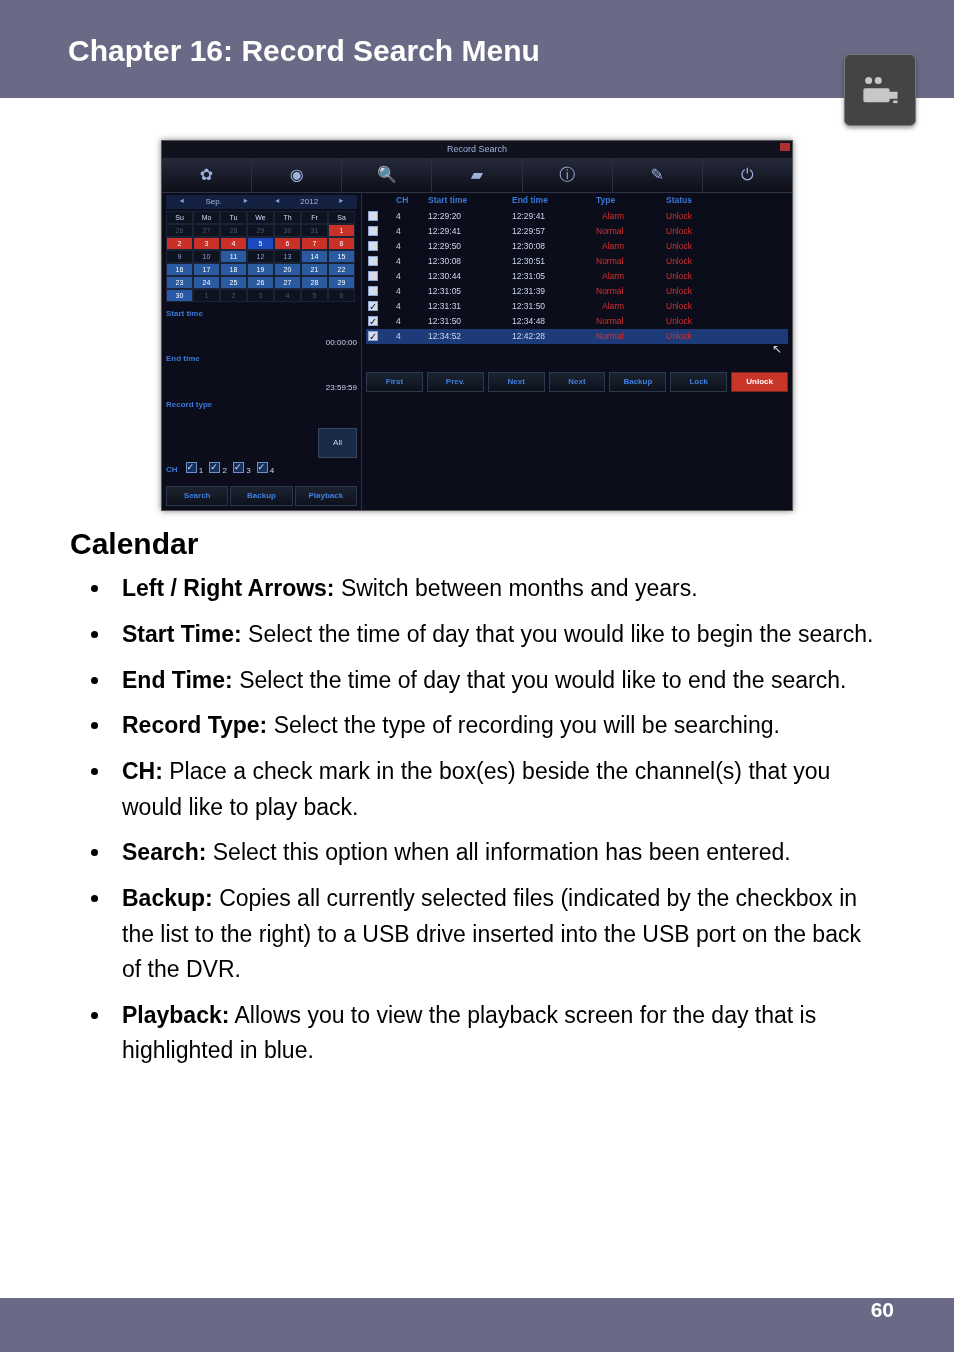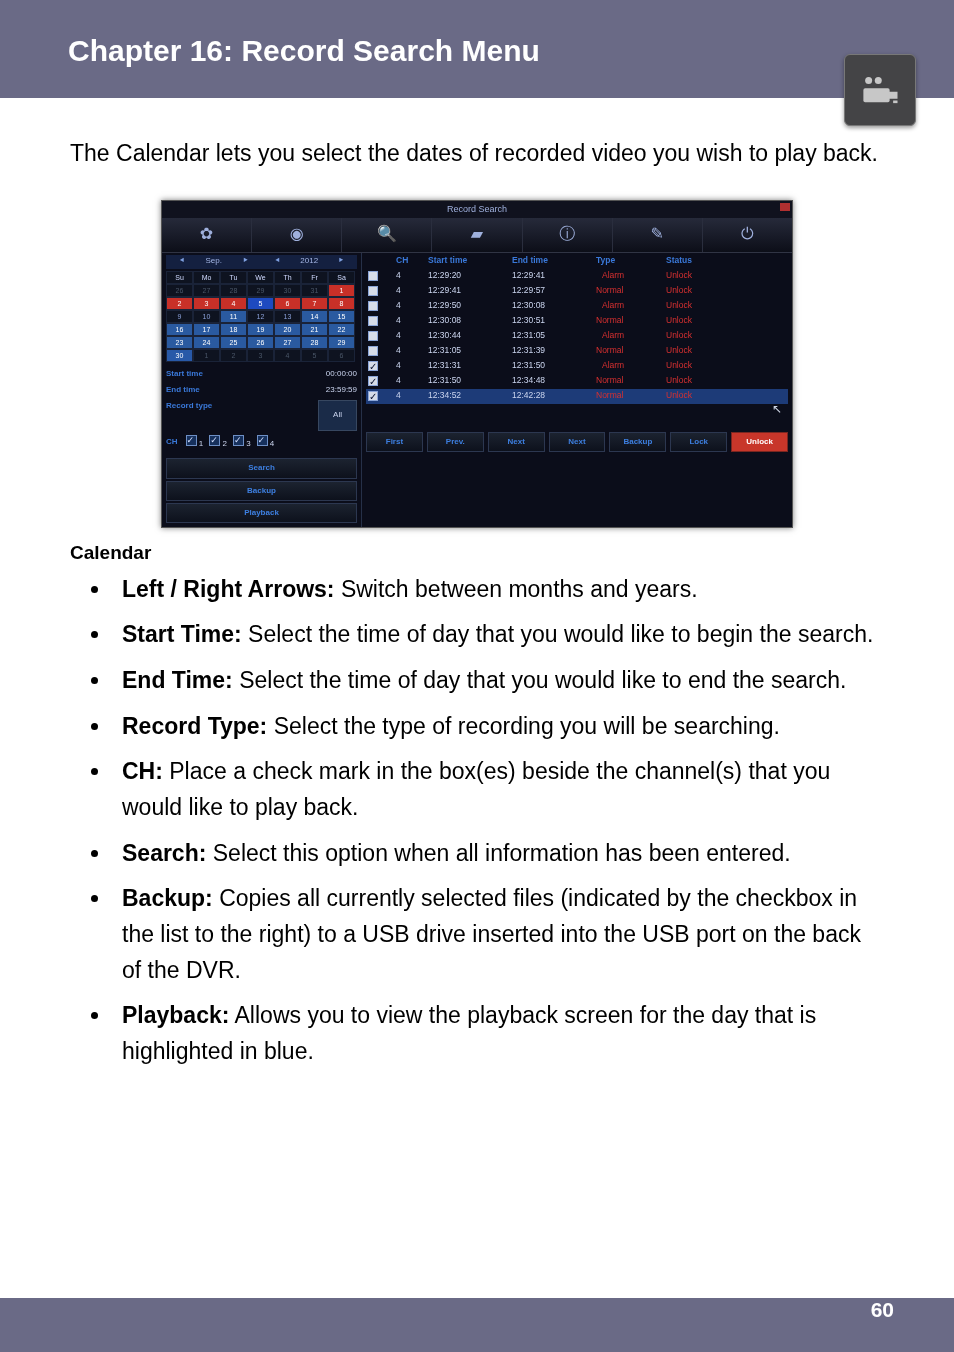--- a/index.html
+++ b/index.html
@@ -131,37 +131,37 @@
   .cal-cell.blue { background:#1e4ac0; color:#fff; }
   .cal-cell.mid  { background:#2a5aa0; color:#fff; }
   .cal-cell.hili { background:#2859a8; color:#fff; }
   .left-rows { margin-top: 4px; }
   .lr {
     display: flex; justify-content: space-between;
     font-size: 8px;
     padding: 2px 0;
   }
   .lr .lbl { color:#3a78d8; font-weight:bold; }
-  .lr .val { color:#cbd5ef; }
+  .lr .val { color:#cbd5ef;margin-top:29px; }
   .rectype-val {
     background:#1a2b48; padding: 8px 14px; border:1px solid #374760; color:#c8d2ea;
   }
   .ch-row {
     display:flex; gap:8px; align-items:center;
     font-size:8px; color:#cbd5ef; margin-top:2px;
   }
   .ch-row .cb {
     width:9px; height:9px; border:1px solid #6e8fc5; display:inline-block;
     background:#16305c; position:relative;
   }
   .ch-row .cb::after{
     content:"✓"; position:absolute; left:0; top:-2px; font-size:9px; color:#d5e0ff;
   }
   .left-btns {
-    display:flex; margin-top:8px; gap:2px;flex-direction:column;
+    display:flex; margin-top:8px; gap:2px;
   }
   .lbtn {
     flex:1; text-align:center;
     font-size:8px; color:#3d7fe0; font-weight:bold;
     background:linear-gradient(#1c2330,#0d111c);
     border:1px solid #2c3750; padding:3px 0;
   }
   
   .ss-right { flex:1; padding:0 4px 4px; box-sizing:border-box; }
   .rt-head, .rt-row {
@@ -195,21 +195,21 @@
   }
   .rbtn.red { background:#c8362a; color:#fff; border-color:#7a2620; }
   .cursor {
     position:relative; height:12px;
   }
   .cursor::after{
     content:"↖"; color:#cfd6e6; position:absolute; right:6px; top:-4px; font-size:12px;
   }
   
   h3.calendar-h {
-    font-size: 19px;
+    font-size: 30px;
     margin: 8px 0 4px 0;
   }
   ul.features {
     margin: 0 0 0 42px;
     padding: 0;
     list-style: disc;
   }
   ul.features li {
     margin: 0 0 10px 0;
     padding-left: 10px;
@@ -244,21 +244,20 @@
     <svg viewBox="0 0 48 48">
       <circle cx="11" cy="13" r="4" fill="#c7c7c7"></circle>
       <circle cx="22" cy="13" r="4" fill="#c7c7c7"></circle>
       <rect x="5" y="22" width="30" height="16" rx="2" fill="#c7c7c7"></rect>
       <rect x="34" y="26" width="10" height="8" fill="#c7c7c7"></rect>
       <rect x="39" y="36" width="5" height="3" fill="#c7c7c7"></rect>
     </svg>
   </div>
 
   <div class="content">
-    <p>The Calendar lets you select the dates of recorded video you wish to play back.</p>
 
     <div class="screenshot">
       <div class="ss-title">
         <span>Record Search</span>
         <span class="ss-close"></span>
       </div>
       <div class="ss-toolbar">
         <div class="ss-tool">✿</div>
         <div class="ss-tool">◉</div>
         <div class="ss-tool">🔍</div>

